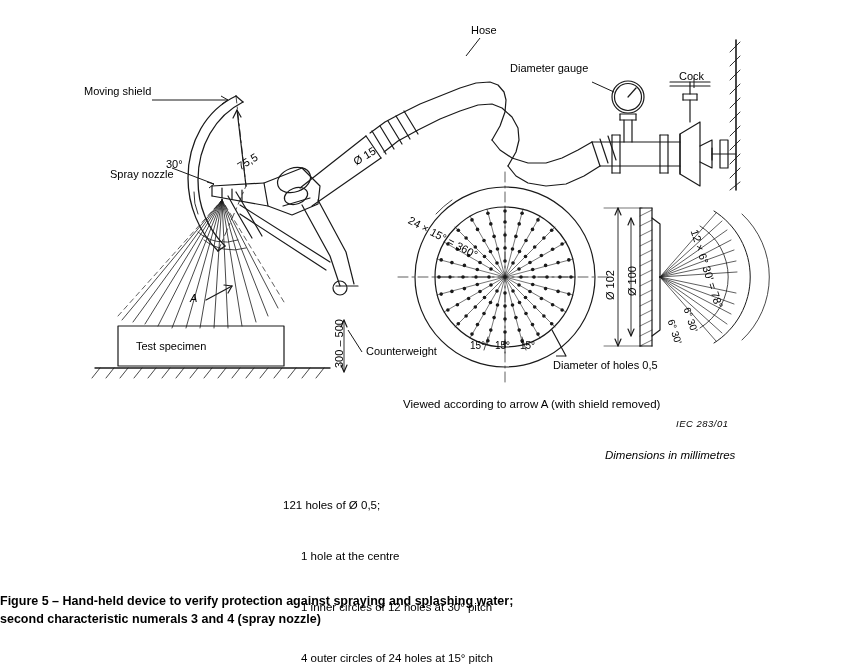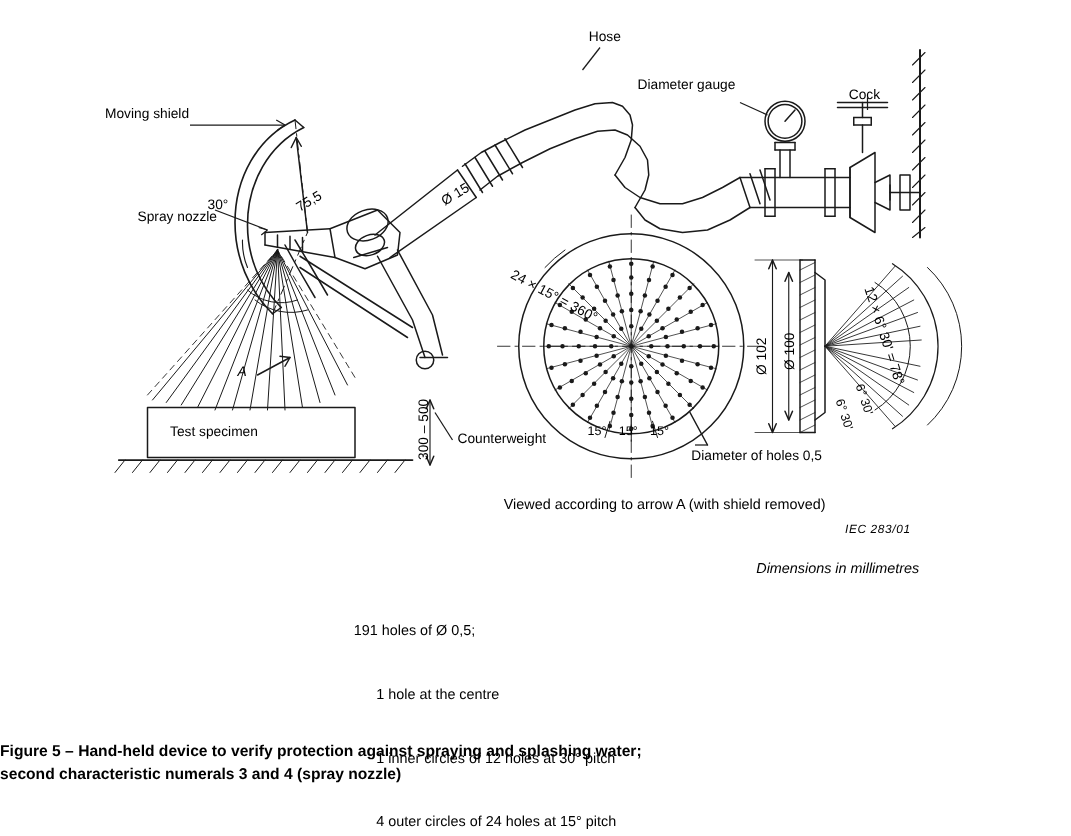--- a/index.html
+++ b/index.html
@@ -479,21 +479,21 @@
   <div class="lbl rot-90" style="left:626px; top:296px;">Ø 100</div>
   <div class="lbl rot-70" style="left:700px; top:228px;">12 × 6° 30' = 78°</div>
   <div class="lbl sm rot-70" style="left:676px; top:318px;">6° 30'</div>
   <div class="lbl sm rot-70" style="left:692px; top:306px;">6° 30'</div>
 
   <div class="viewed-note">Viewed according to arrow A (with shield removed)</div>
   <div class="iec-code">IEC   283/01</div>
   <div class="dims-note">Dimensions in millimetres</div>
 
   <div class="notes">
-    <div>191 holes of Ø 0,5;</div>
+    <div>121 holes of Ø 0,5;</div>
     <div class="ind1">1 hole at the centre</div>
     <div class="ind1">1 inner circles of 12 holes at 30° pitch</div>
     <div class="ind1">4 outer circles of 24 holes at 15° pitch</div>
     
     
   </div>
 
   <div class="caption">
     <div>Figure 5 – Hand-held device to verify protection against spraying and splashing water;</div>
     <div>second characteristic numerals 3 and 4 (spray nozzle)</div>

